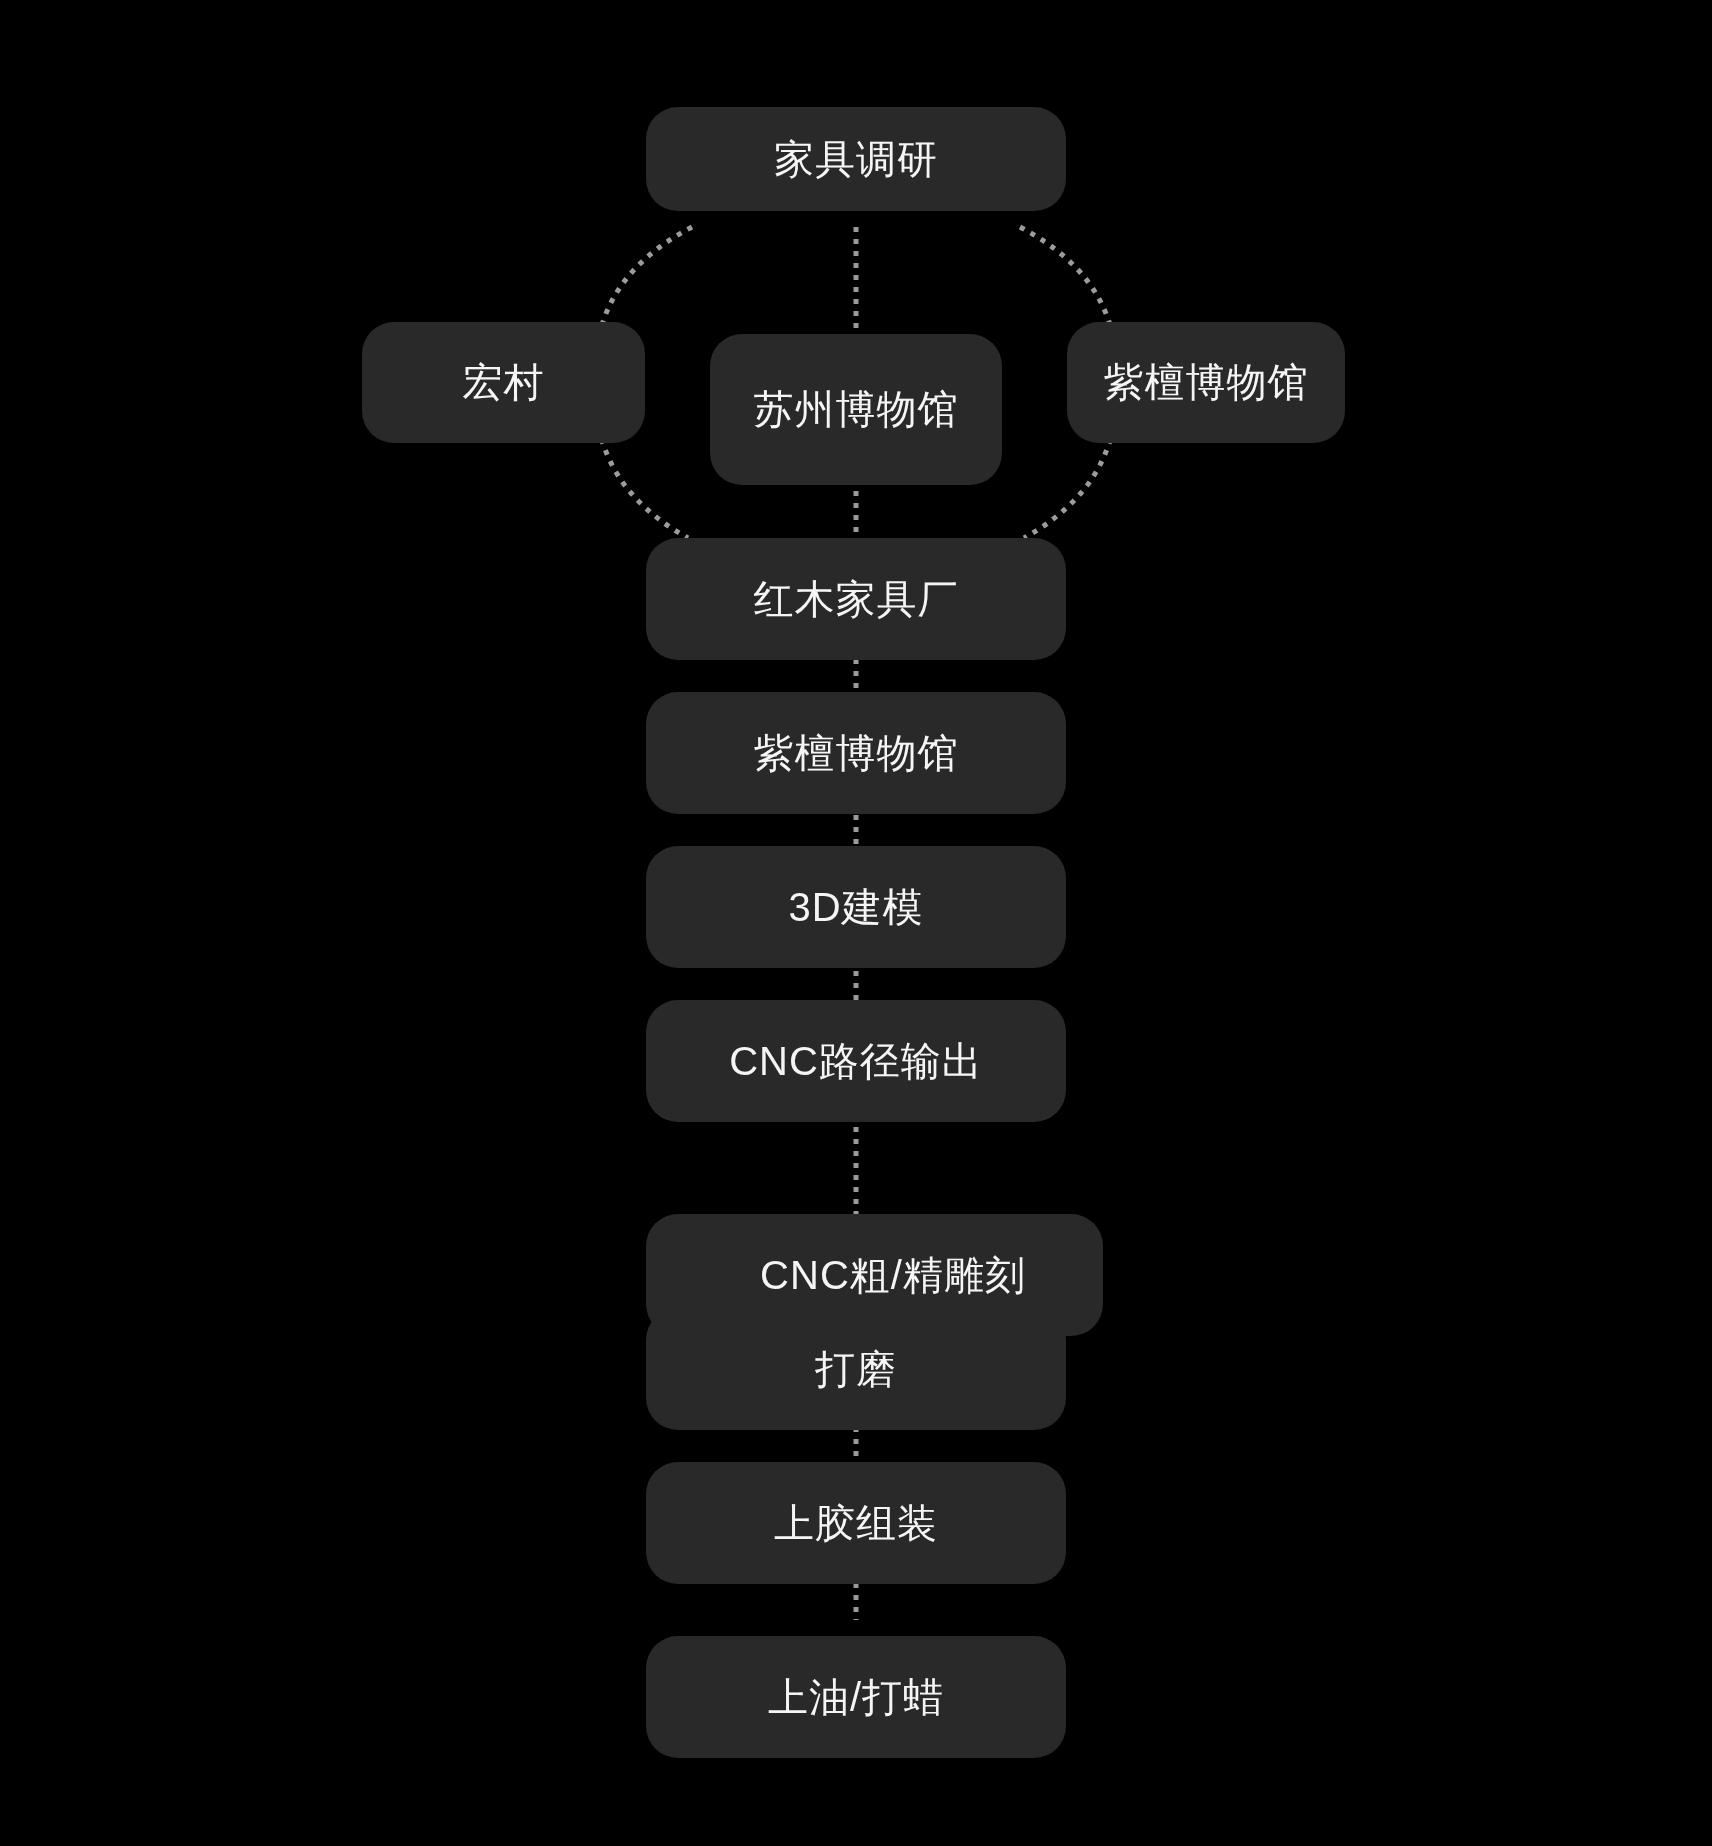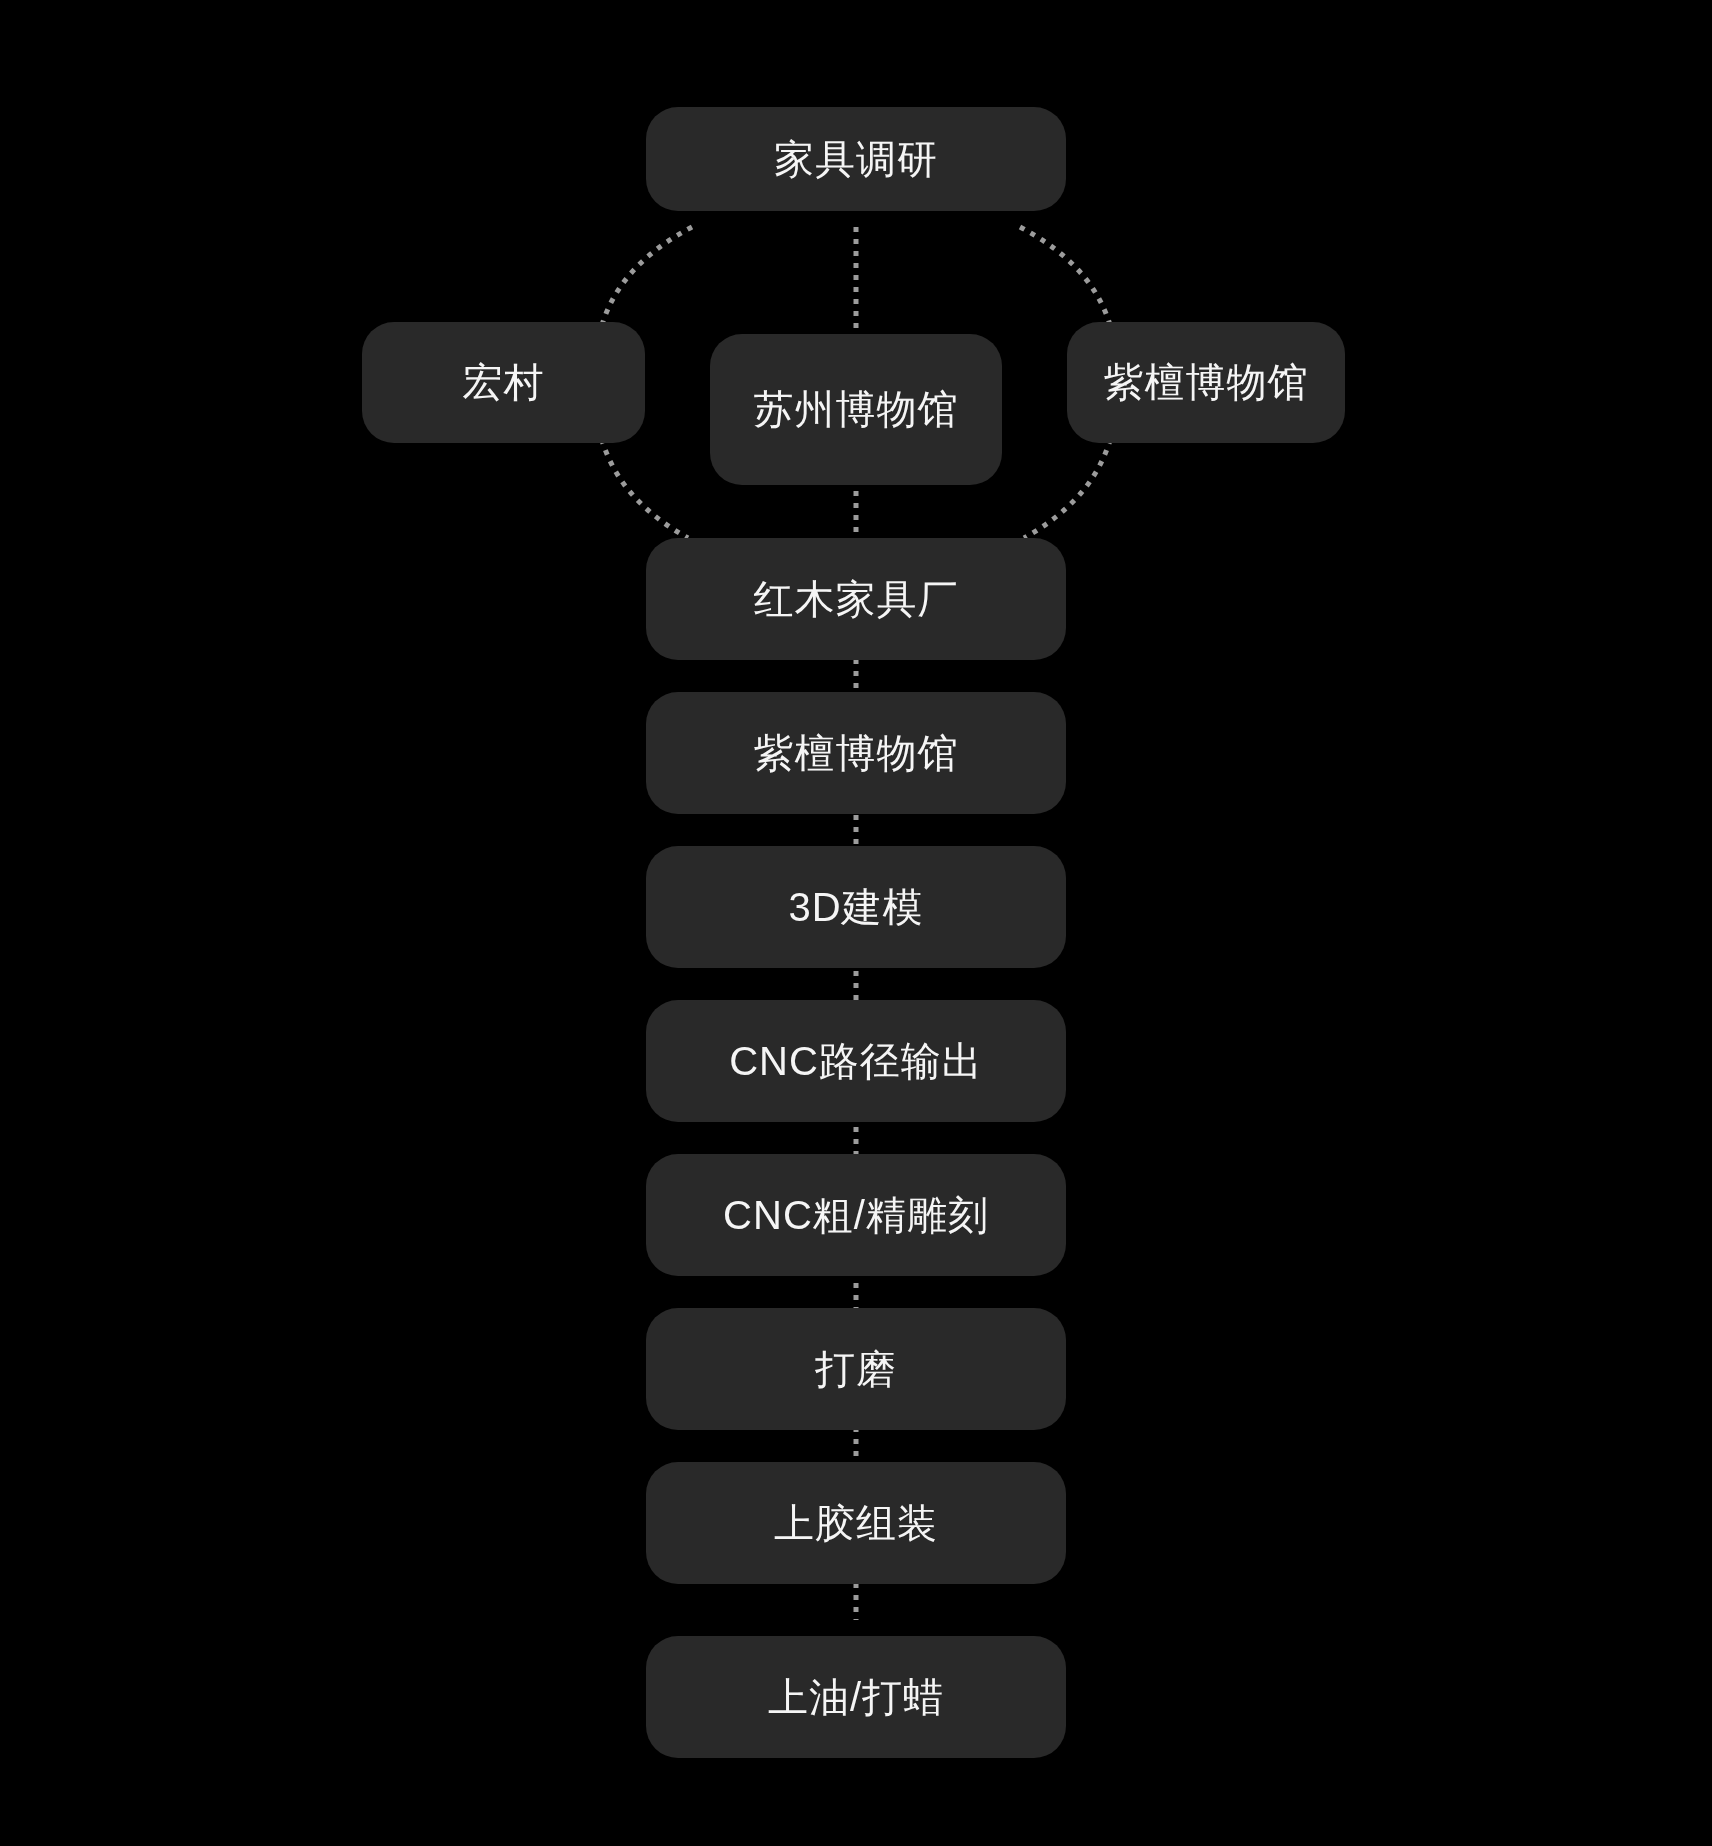--- a/index.html
+++ b/index.html
@@ -46,21 +46,21 @@
   
   .chain { left: 646px; width: 420px; height: 122px; }
   .n-research        { left: 646px;  top: 107px;  width: 420px; height: 104px; }
   .n-hongcun         { left: 362px;  top: 322px;  width: 283px; height: 121px; }
   .n-suzhou-museum   { left: 710px;  top: 322px;  width: 292px; height: 151px; margin-top: 12px; }
   .n-zitan-museum    { left: 1067px; top: 322px;  width: 278px; height: 121px; text-align: right; }
   .n-factory         { top: 538px; }
   .n-data-collection { top: 692px; }
   .n-modeling        { top: 846px; }
   .n-cnc-path        { top: 1000px; }
-  .n-cnc-carving     { top: 1154px; }
+  .n-cnc-carving     { top: 1214px; padding-left: 37px; }
   .n-sanding         { top: 1308px; }
   .n-glue-assembly   { top: 1462px; }
   .n-oil-wax         { top: 1616px; margin-top: 20px; }
 </style>
 </head>
 <body>
 
 <div class="canvas">
 
   <svg class="edges" viewBox="0 0 1712 1846" xmlns="http://www.w3.org/2000/svg">

